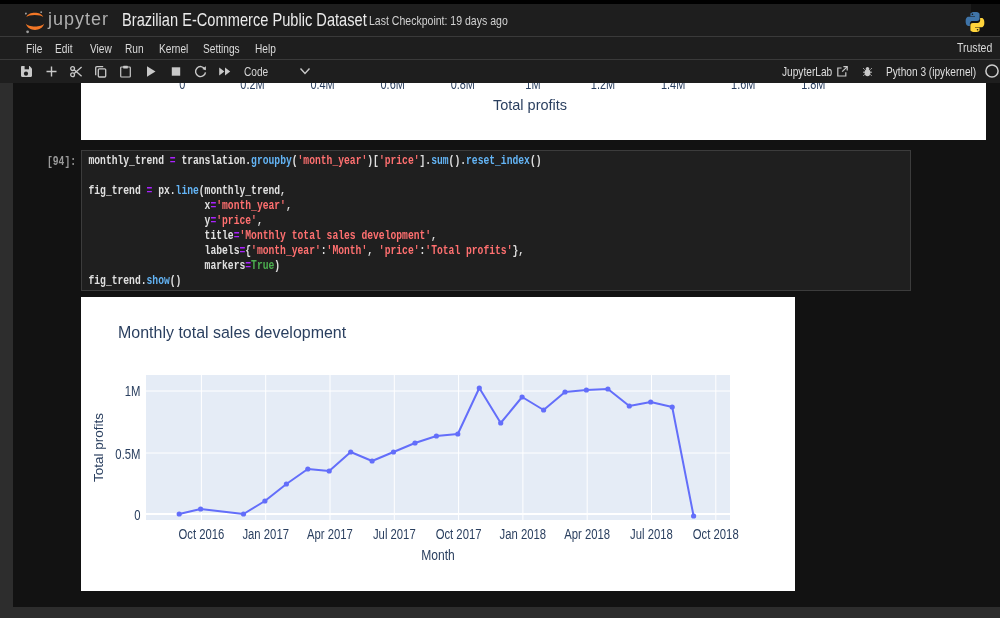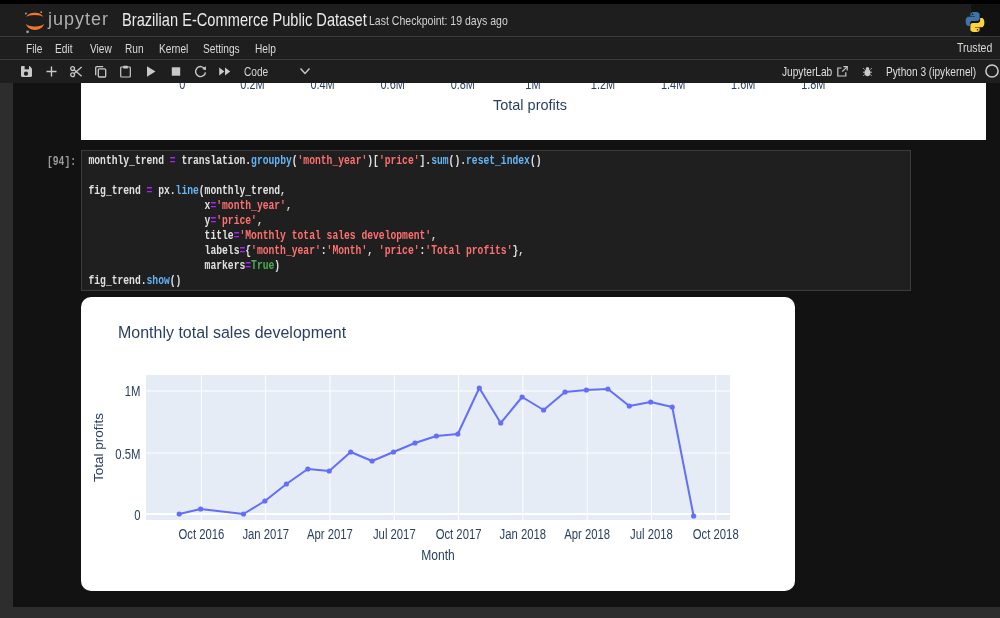--- a/index.html
+++ b/index.html
@@ -23,21 +23,21 @@
   #jlabtxt { left:782px; top:4px; font-size:13px; color:#dfdfdf; position:absolute; transform:scaleX(0.78); transform-origin:0 0; }
   #pykern { left:886px; top:4px; font-size:13px; color:#dfdfdf; position:absolute; transform:scaleX(0.78); transform-origin:0 0; }
   #out1 { left:81px; top:83px; width:905px; height:57px; background:#fff; overflow:hidden; }
   #prompt { left:28px; top:155px; width:48px; text-align:right; font-family:"Liberation Mono",monospace; font-size:12px; color:#9a9a9a; font-weight:bold; transform:scaleX(0.8065); transform-origin:100% 50%; }
   #cell { left:81px; top:150px; width:830px; height:141px; background:#1f1f1f; border:1px solid #3c3c3c; }
   #cell pre { font-family:"Liberation Mono",monospace; font-size:12px; font-weight:bold; line-height:15px; color:#e0e0e0; padding:3px 0 0 8px; transform:scaleX(0.8065); transform-origin:0 0; }
   .op { color:#aa22ff; }
   .str { color:#ff7070; }
   .prop { color:#64b5f6; }
   .kw { color:#4caf50; }
-  #out2 { left:81px; top:297px; width:714px; height:294px; background:#fff;border-radius:10px; }
+  #out2 { left:81px; top:297px; width:714px; height:294px; background:#fff; }
 </style>
 </head>
 <body>
 <div id="topblack" class="abs"></div>
 
 <div id="header" class="abs">
   <svg class="abs" style="left:25px;top:6px" width="21" height="24" viewBox="0 0 21 24">
     <path fill="#f37726" d="M1.4 7 C3.4 1.4 16.2 1.4 18.2 7 C16.2 4.3 3.4 4.3 1.4 7 Z"></path>
     <path fill="#f37726" d="M0.8 13.5 C3 22 17 22 19.2 13.5 C17 17.5 3 17.5 0.8 13.5 Z"></path>
     <circle cx="0.9" cy="3.6" r="1.0" fill="#9e9e9e"></circle>

